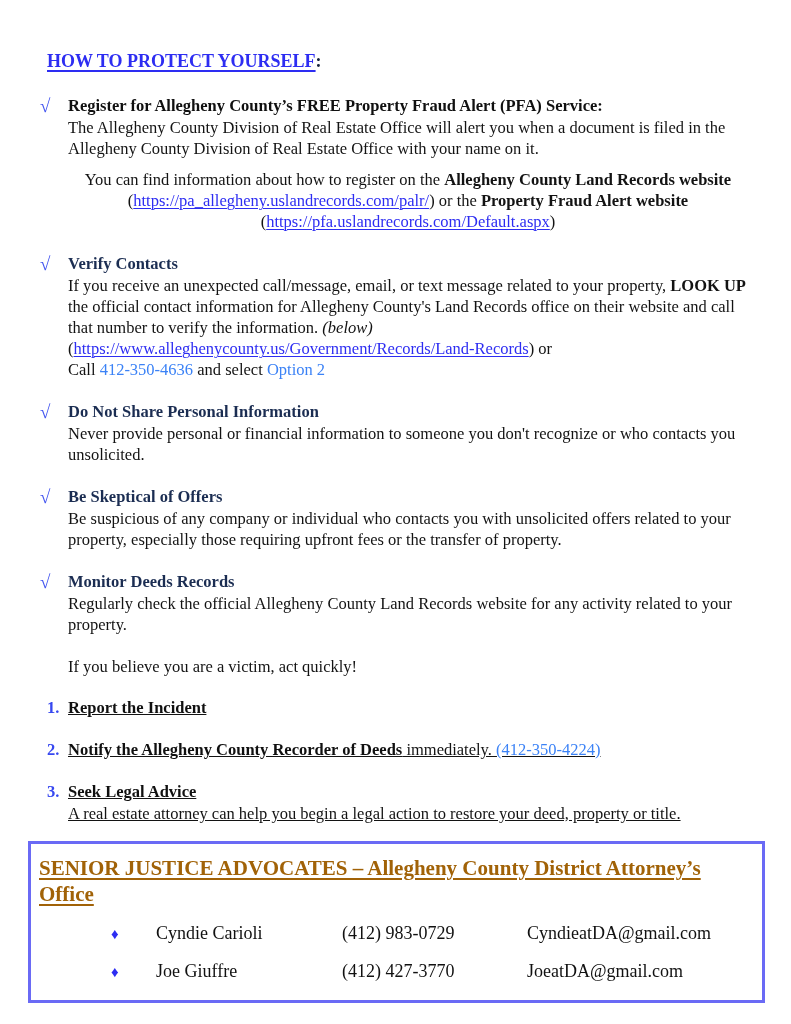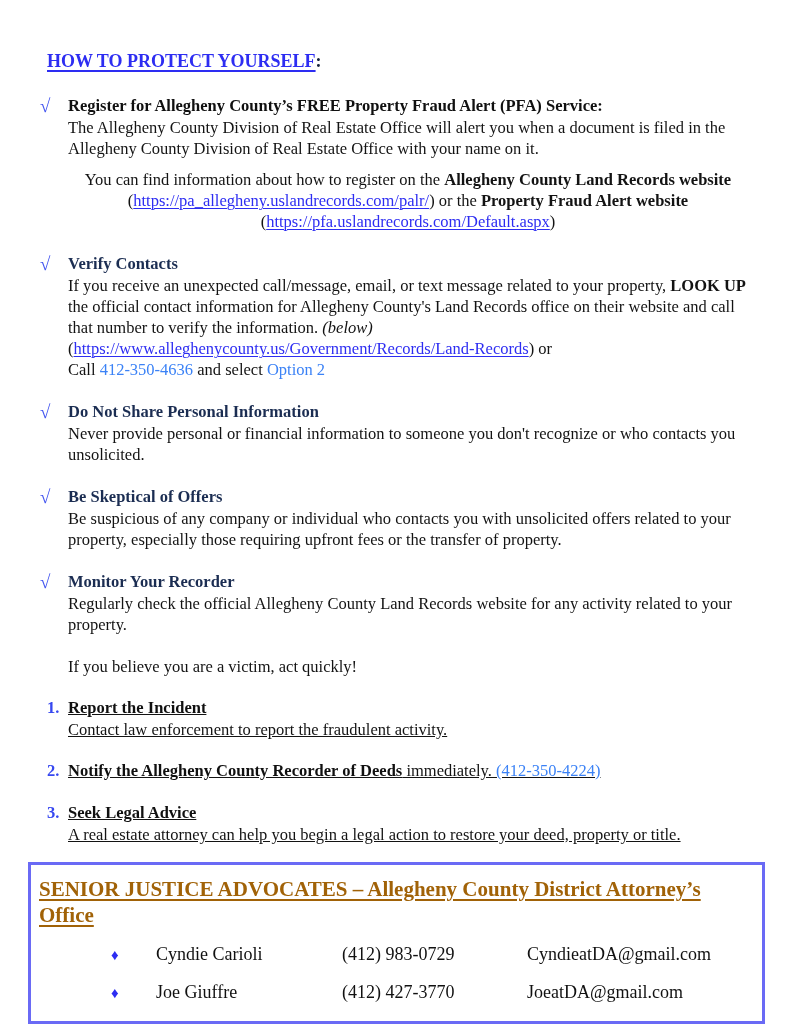--- a/index.html
+++ b/index.html
@@ -148,34 +148,33 @@
     <span class="check">√</span>
     <div class="check-content">
       <p class="item-heading">Be Skeptical of Offers</p>
       <p class="body">Be suspicious of any company or individual who contacts you with unsolicited offers related to your property, especially those requiring upfront fees or the transfer of property.</p>
     </div>
   </div>
 
   <div class="check-item">
     <span class="check">√</span>
     <div class="check-content">
-      <p class="item-heading">Monitor Your Recorder</p>
+      <p class="item-heading">Monitor Deeds Records</p>
       <p class="body">Regularly check the official Allegheny County Land Records website for any activity related to your property.</p>
     </div>
   </div>
 
   <div class="targeted-wrap">
     <p class="intro">If you believe you are a victim, act quickly!</p>
   </div>
 
   <div class="step">
     <span class="step-num">1.</span>
     <div class="step-body">
       <p class="item-heading black">Report the Incident</p>
-      <p class="body">Contact law enforcement to report the fraudulent activity.</p>
     </div>
   </div>
 
   <div class="step">
     <span class="step-num">2.</span>
     <div class="step-body">
       <p class="body"><b class="inline-bold" style="color:#101010;">Notify the Allegheny County Recorder of Deeds</b><span> immediately. </span><span class="blue">(412-350-4224)</span></p>
     </div>
   </div>
 

